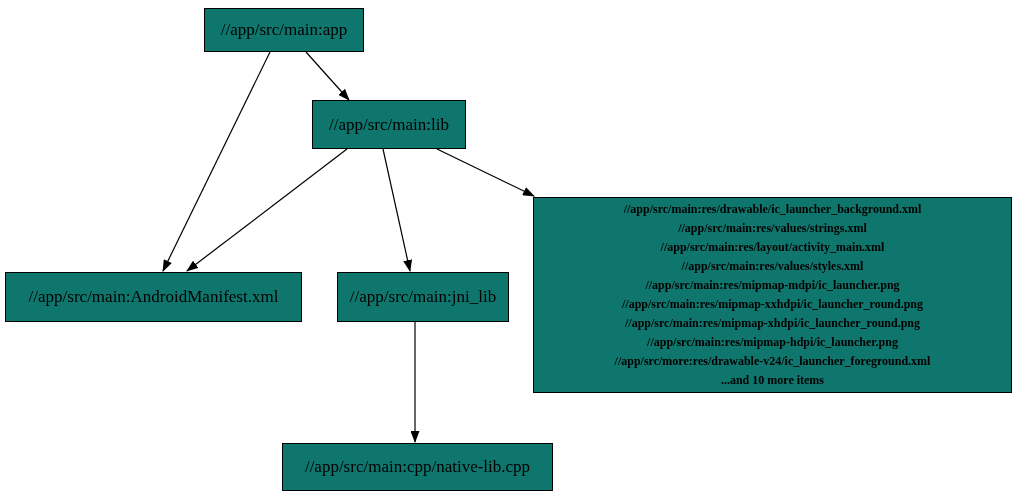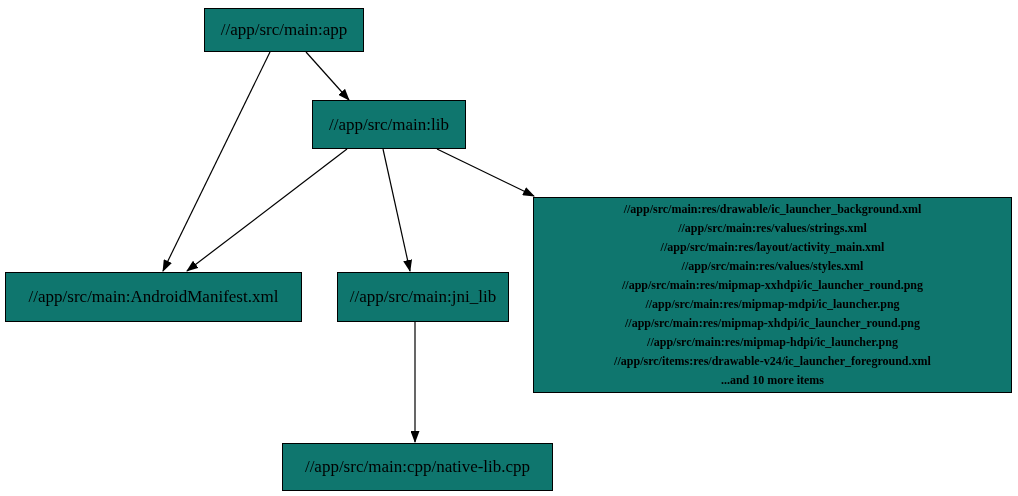--- a/index.html
+++ b/index.html
@@ -78,23 +78,23 @@
 
   <div class="node" id="node-manifest">//app/src/main:AndroidManifest.xml</div>
 
   <div class="node" id="node-jni-lib">//app/src/main:jni_lib</div>
 
   <div class="node multi" id="node-resources">
     <span>//app/src/main:res/drawable/ic_launcher_background.xml</span>
     <span>//app/src/main:res/values/strings.xml</span>
     <span>//app/src/main:res/layout/activity_main.xml</span>
     <span>//app/src/main:res/values/styles.xml</span>
+    <span>//app/src/main:res/mipmap-mdpi/ic_launcher.png</span>
     <span>//app/src/main:res/mipmap-xxhdpi/ic_launcher_round.png</span>
-    <span>//app/src/main:res/mipmap-mdpi/ic_launcher.png</span>
     <span>//app/src/main:res/mipmap-xhdpi/ic_launcher_round.png</span>
     <span>//app/src/main:res/mipmap-hdpi/ic_launcher.png</span>
-    <span>//app/src/items:res/drawable-v24/ic_launcher_foreground.xml</span>
+    <span>//app/src/more:res/drawable-v24/ic_launcher_foreground.xml</span>
     <span>...and 10 more items</span>
   </div>
 
   <div class="node" id="node-native-lib">//app/src/main:cpp/native-lib.cpp</div>
 
 </div>
 
 </body></html>

